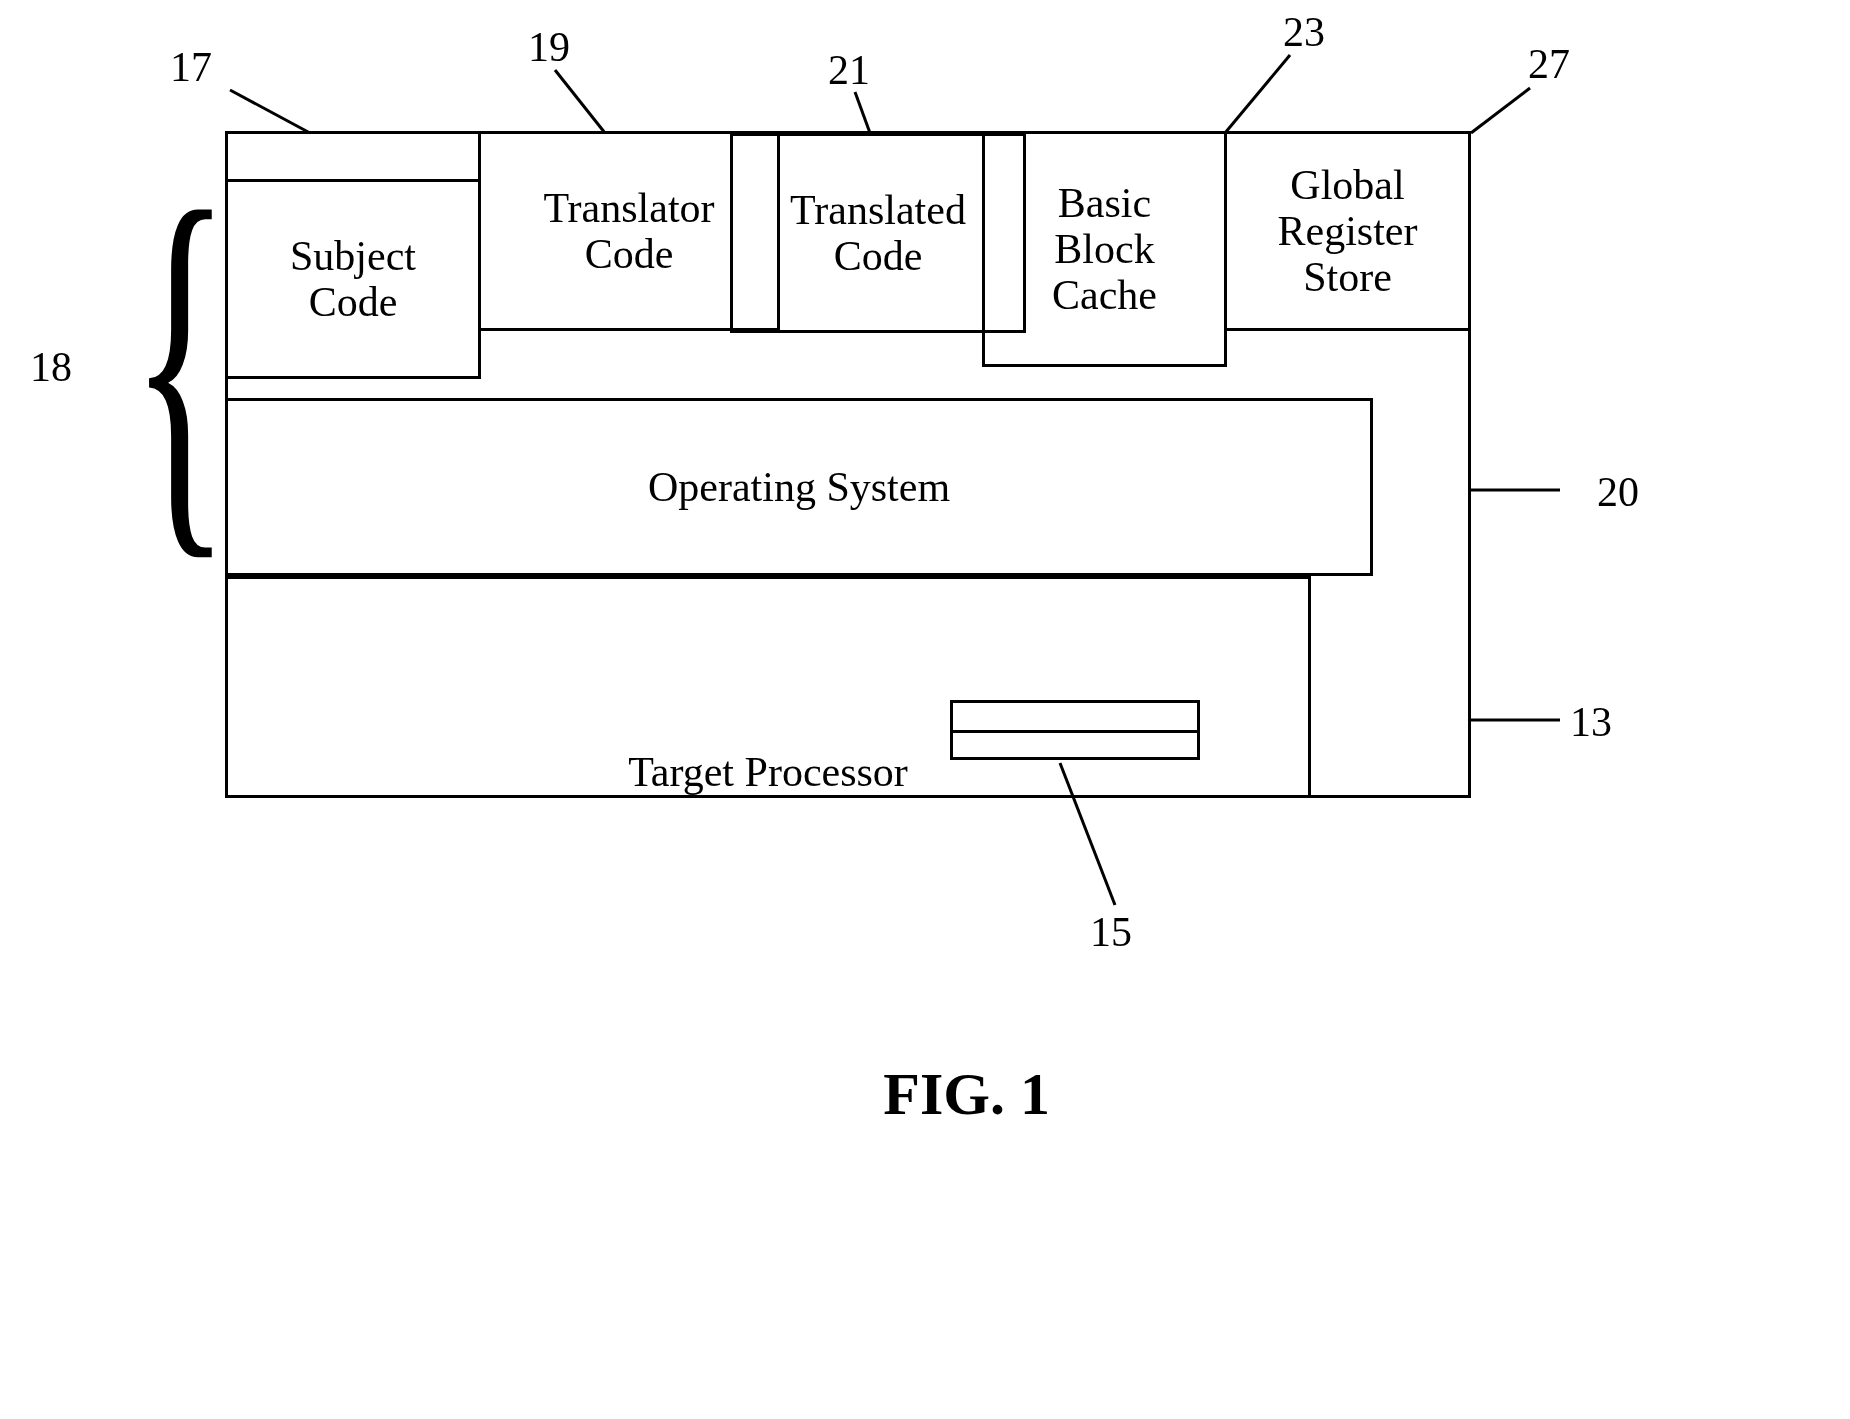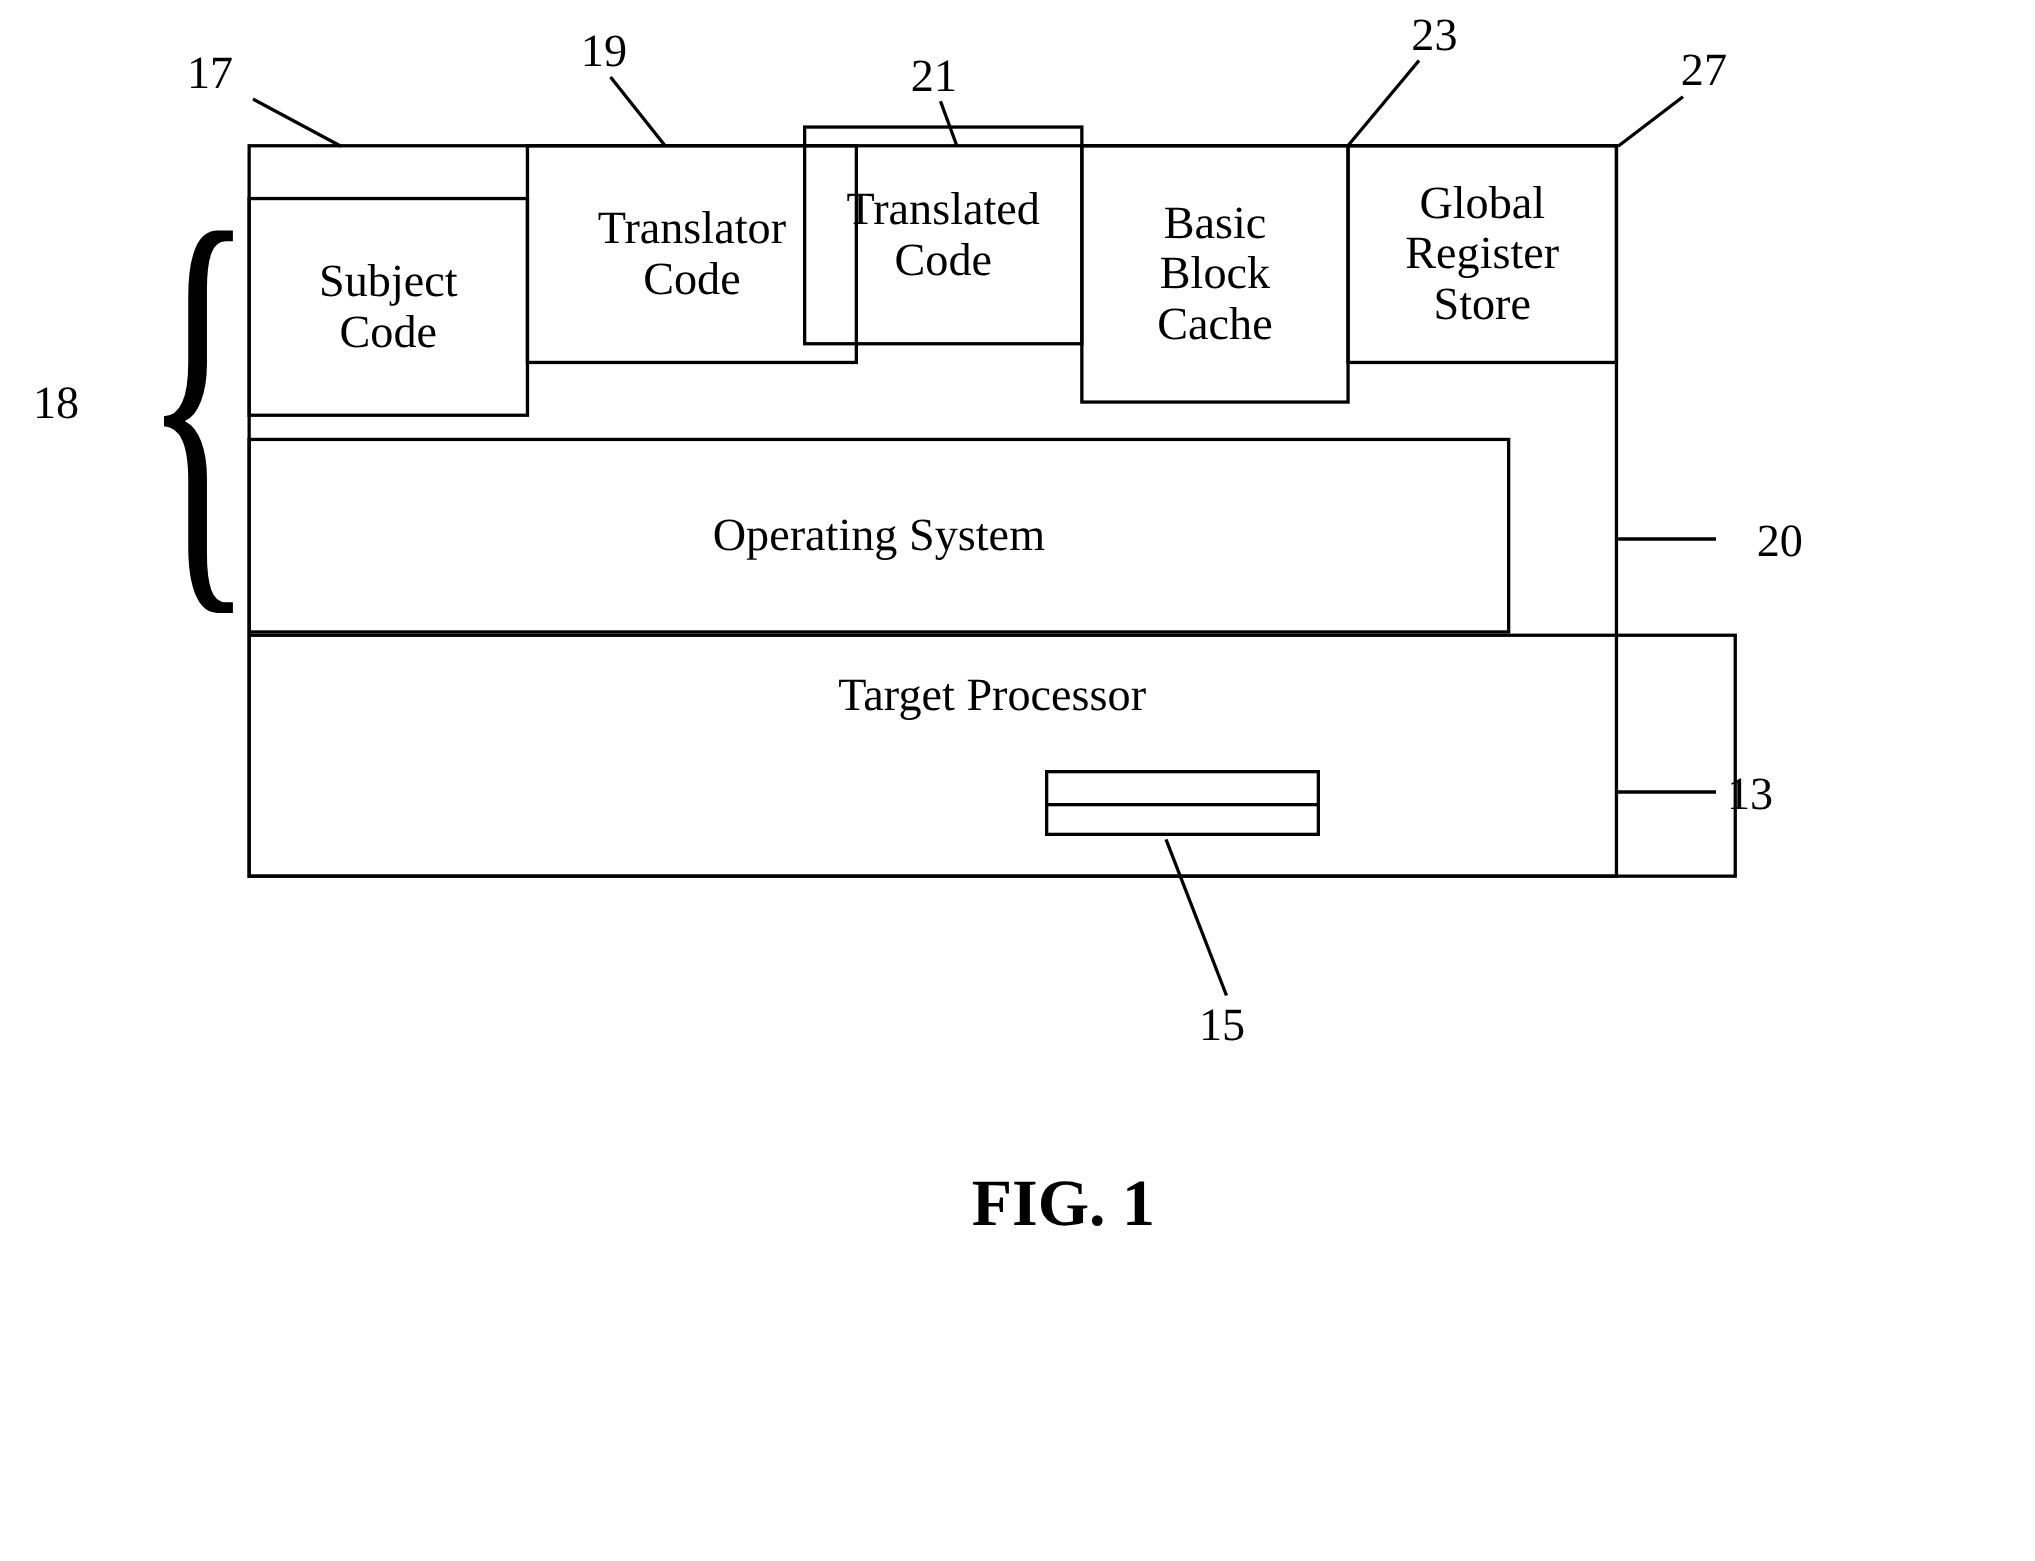--- a/index.html
+++ b/index.html
@@ -76,40 +76,40 @@
   <div class="thin-box" style="left:225px; top:131px; width:1246px; height:667px;"></div>
 
   <div class="block" style="left:225px; top:131px; width:256px; height:200px;margin-top:48px;">
     <span class="cell-label">Subject
 Code</span>
   </div>
   <div class="block" style="left:478px; top:131px; width:302px; height:200px;">
     <span class="cell-label">Translator
 Code</span>
   </div>
-  <div class="block" style="left:730px; top:114px; width:255px; height:200px;">
+  <div class="block" style="left:730px; top:133px; width:296px; height:200px;">
     <span class="cell-label">Translated
 Code</span>
   </div>
   <div class="block" style="left:982px; top:131px; width:245px; height:236px;">
     <span class="cell-label">Basic
 Block
 Cache</span>
   </div>
   <div class="block" style="left:1224px; top:131px; width:247px; height:200px;">
     <span class="cell-label">Global
 Register
 Store</span>
   </div>
 
   <div class="block" style="left:225px; top:398px; width:1148px; height:178px;">
     <span class="cell-label">Operating System</span>
   </div>
 
-  <div class="block" style="left:225px; top:576px; width:1354px; height:222px; align-items:flex-start; padding-top:30px;">
+  <div class="block" style="left:225px; top:576px; width:1086px; height:222px; align-items:flex-end; padding-top:30px;">
     <span class="cell-label" style="position:static;">Target Processor</span>
   </div>
 
   <div class="thin-box" style="left:950px; top:700px; width:250px; height:60px;"></div>
   <div class="thin-line" style="left:950px; top:730px; width:250px; height:3px;"></div>
 
   <div class="brace" style="left:130px; top:150px;">{</div>
 
   <div class="label" style="left:170px; top:45px;">17</div>
   <div class="label" style="left:528px; top:25px;">19</div>

